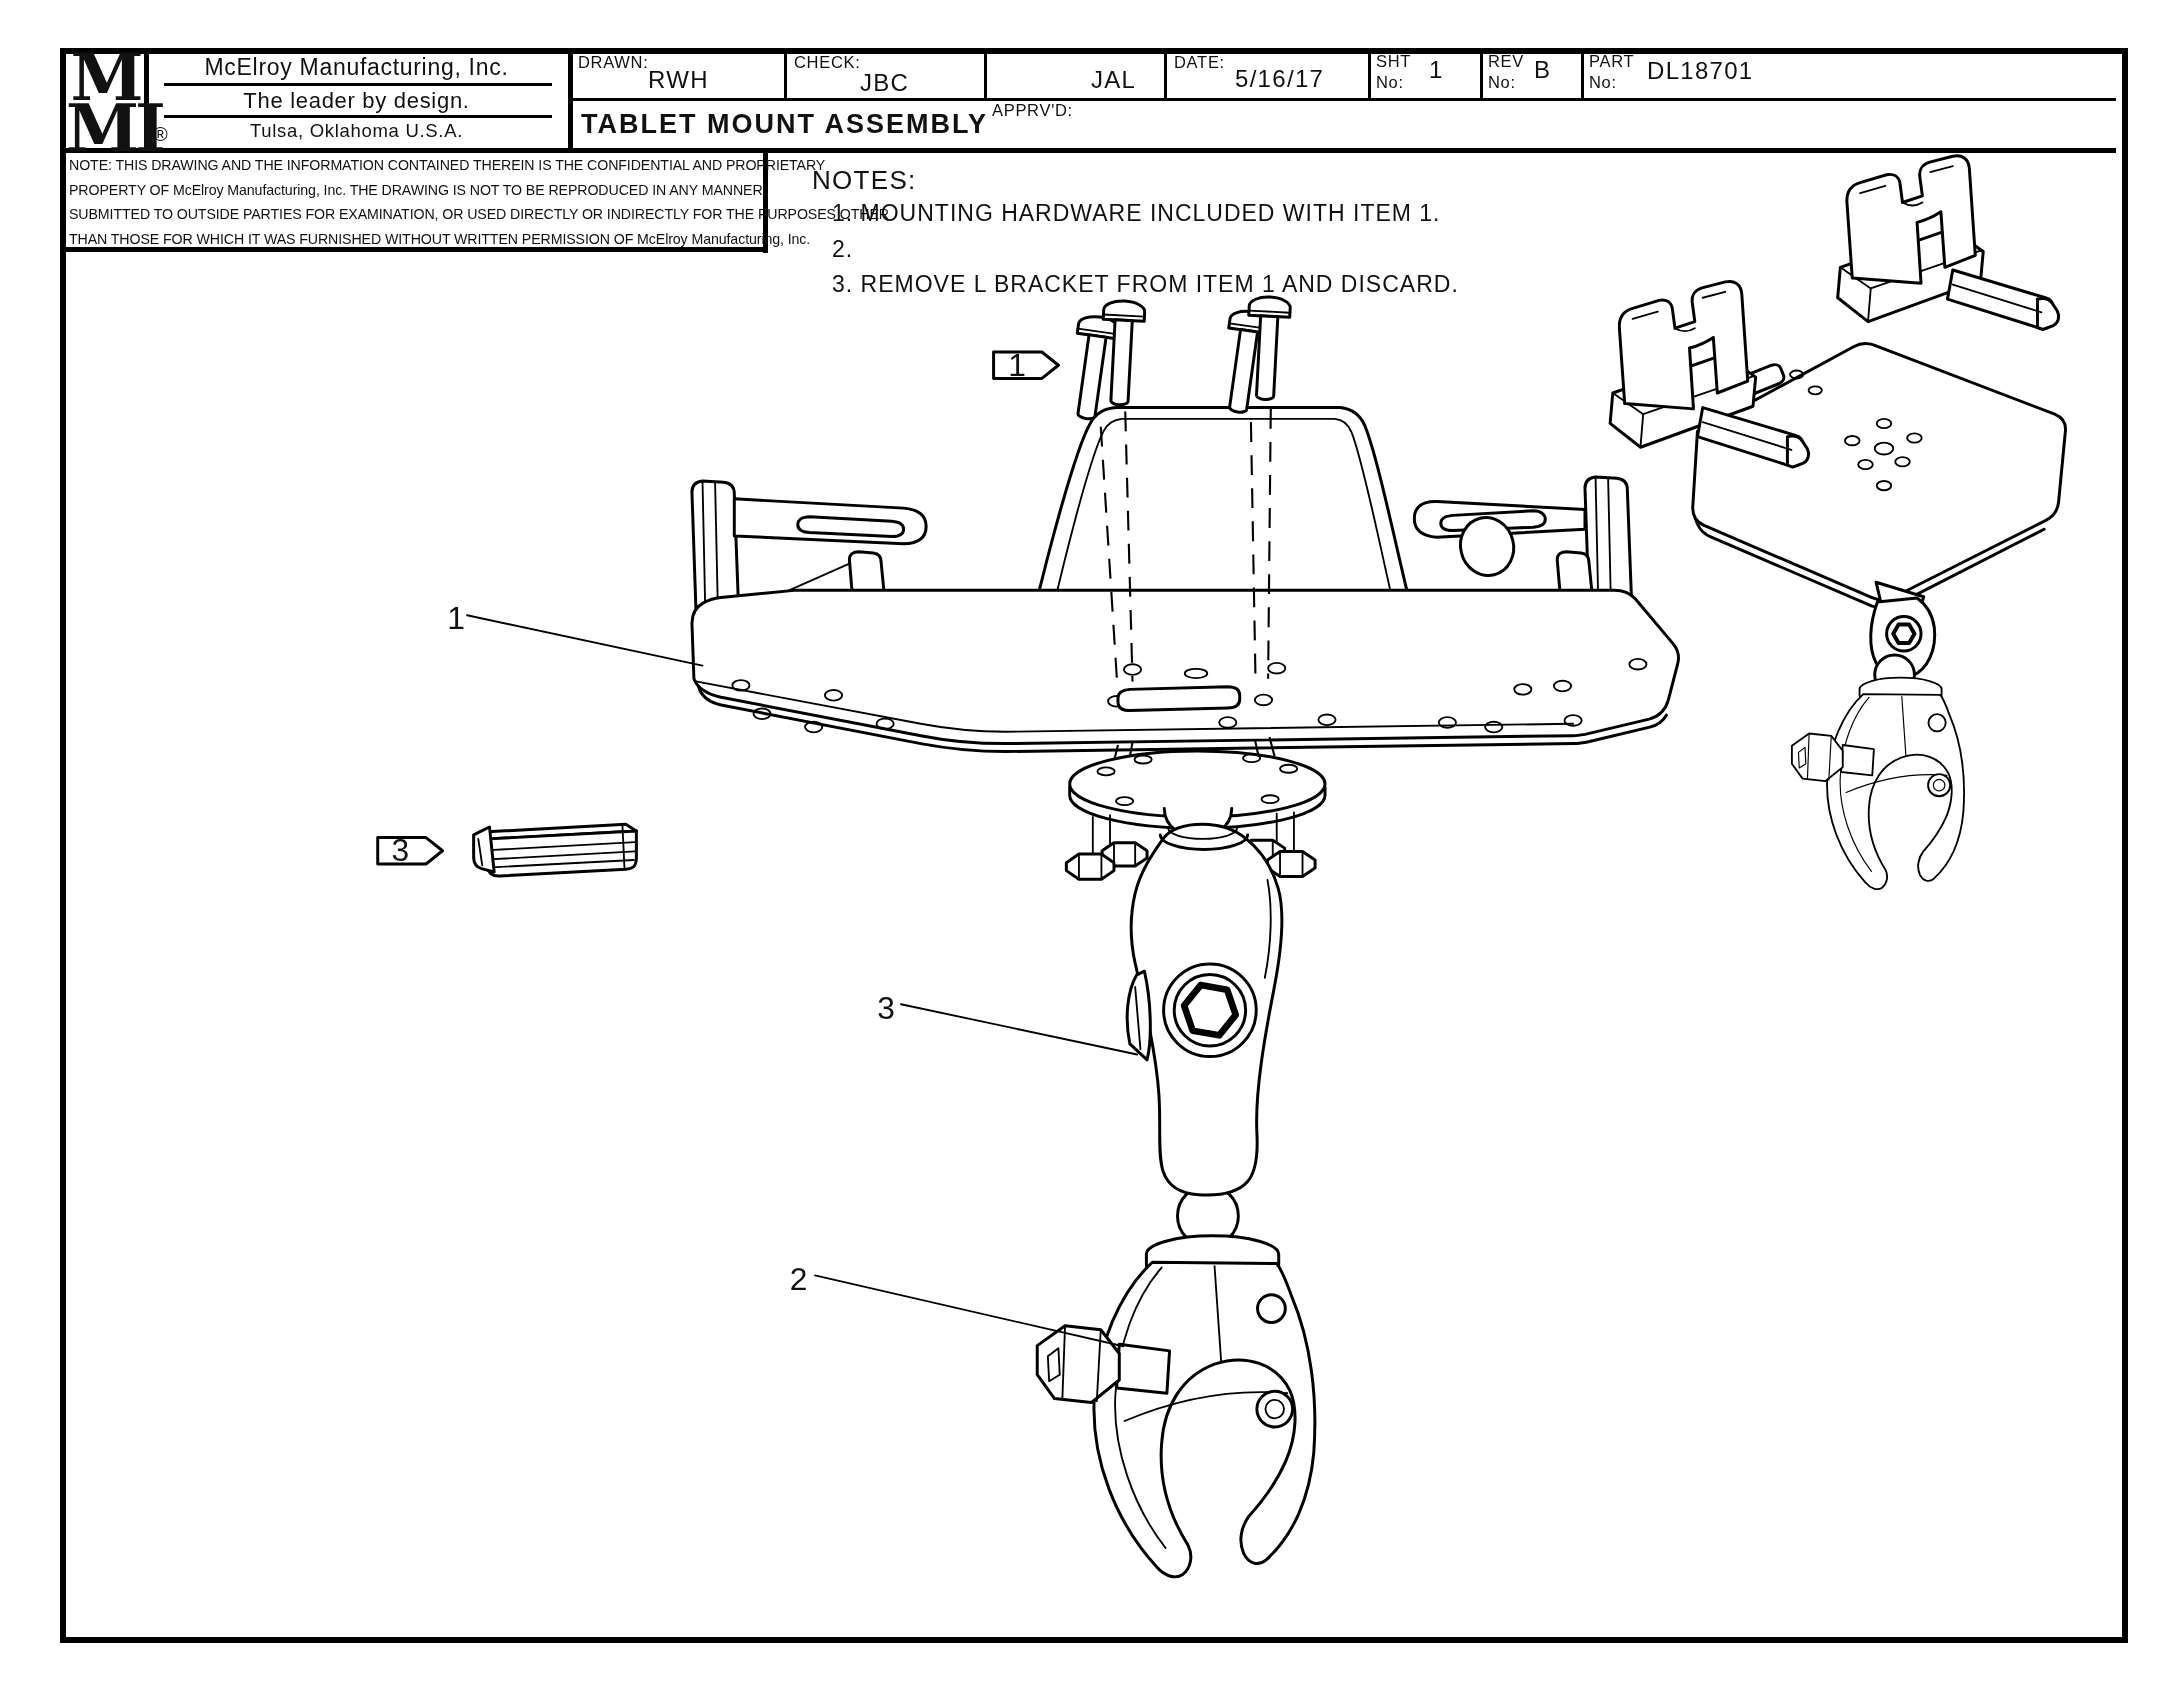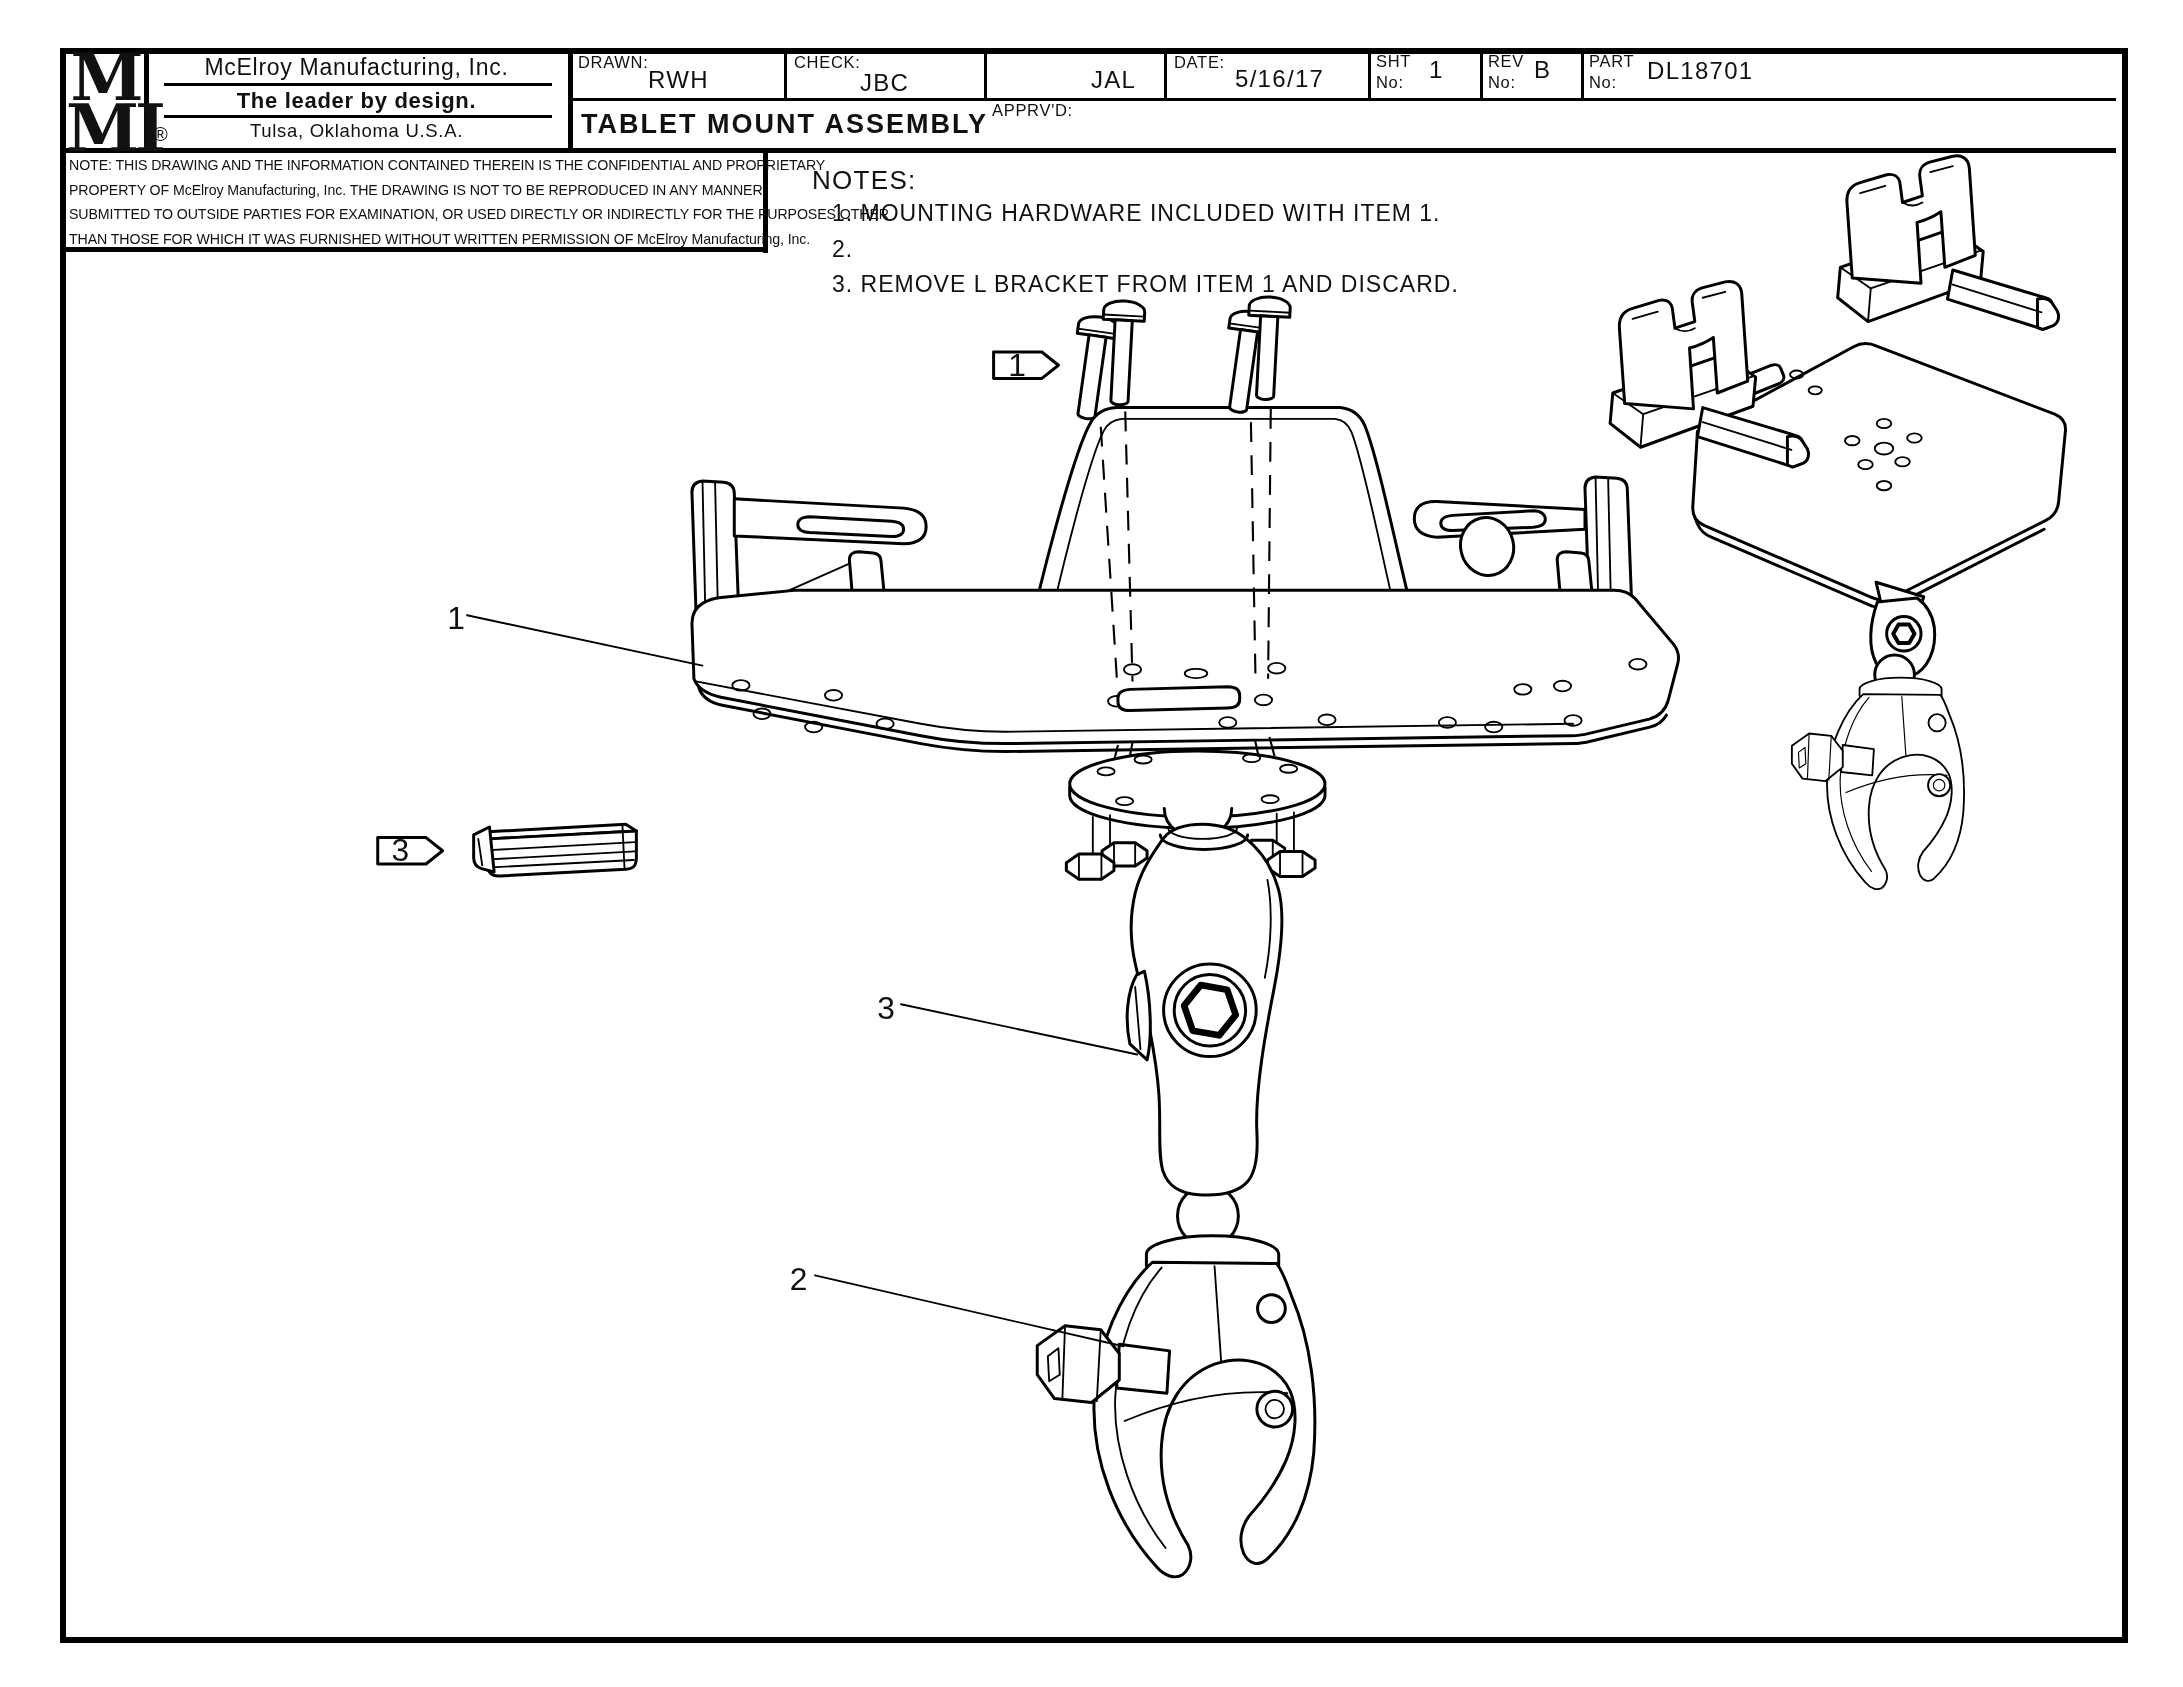--- a/index.html
+++ b/index.html
@@ -10,21 +10,21 @@
   .vline{background:#000;width:3.3px;}
   .vline.thick{width:4.6px;}
   .hline{background:#000;height:3.3px;}
   .hline.thick{height:4.6px;}
   .lbl{font-size:16.5px;letter-spacing:0.7px;}
   .val{font-size:24px;letter-spacing:1.3px;}
   .cadtxt{letter-spacing:0.7px;}
   .logo-mmi{font-family:"DejaVu Serif",serif;font-weight:bold;font-size:66px;
             line-height:0.78;letter-spacing:-4px;text-align:center;}
   .company{font-size:23px;text-align:center;}
-  .tagline{font-size:22px;text-align:center;font-weight:bold;}
+  .tagline{font-size:22px;text-align:center;}
   .location{font-size:18.5px;text-align:center;}
   .underbar{background:#000;height:2.6px;}
   .notebox-text{font-size:14.2px;line-height:24.5px;letter-spacing:-0.1px;white-space:nowrap;}
   .notes-head{font-size:26px;letter-spacing:1.3px;}
   .notes-item{font-size:23px;letter-spacing:1px;white-space:nowrap;}
   .title-main{font-size:27px;letter-spacing:2px;white-space:nowrap;font-weight:bold;}
   svg text{font-family:"Liberation Sans",sans-serif;}
   .ln{fill:none;stroke:#000;stroke-width:4.5;stroke-linejoin:round;stroke-linecap:round;}
   .fw{fill:#fff;stroke:#000;stroke-width:4.5;stroke-linejoin:round;stroke-linecap:round;}
   .thin{fill:none;stroke:#000;stroke-width:2.8;stroke-linejoin:round;stroke-linecap:round;}

